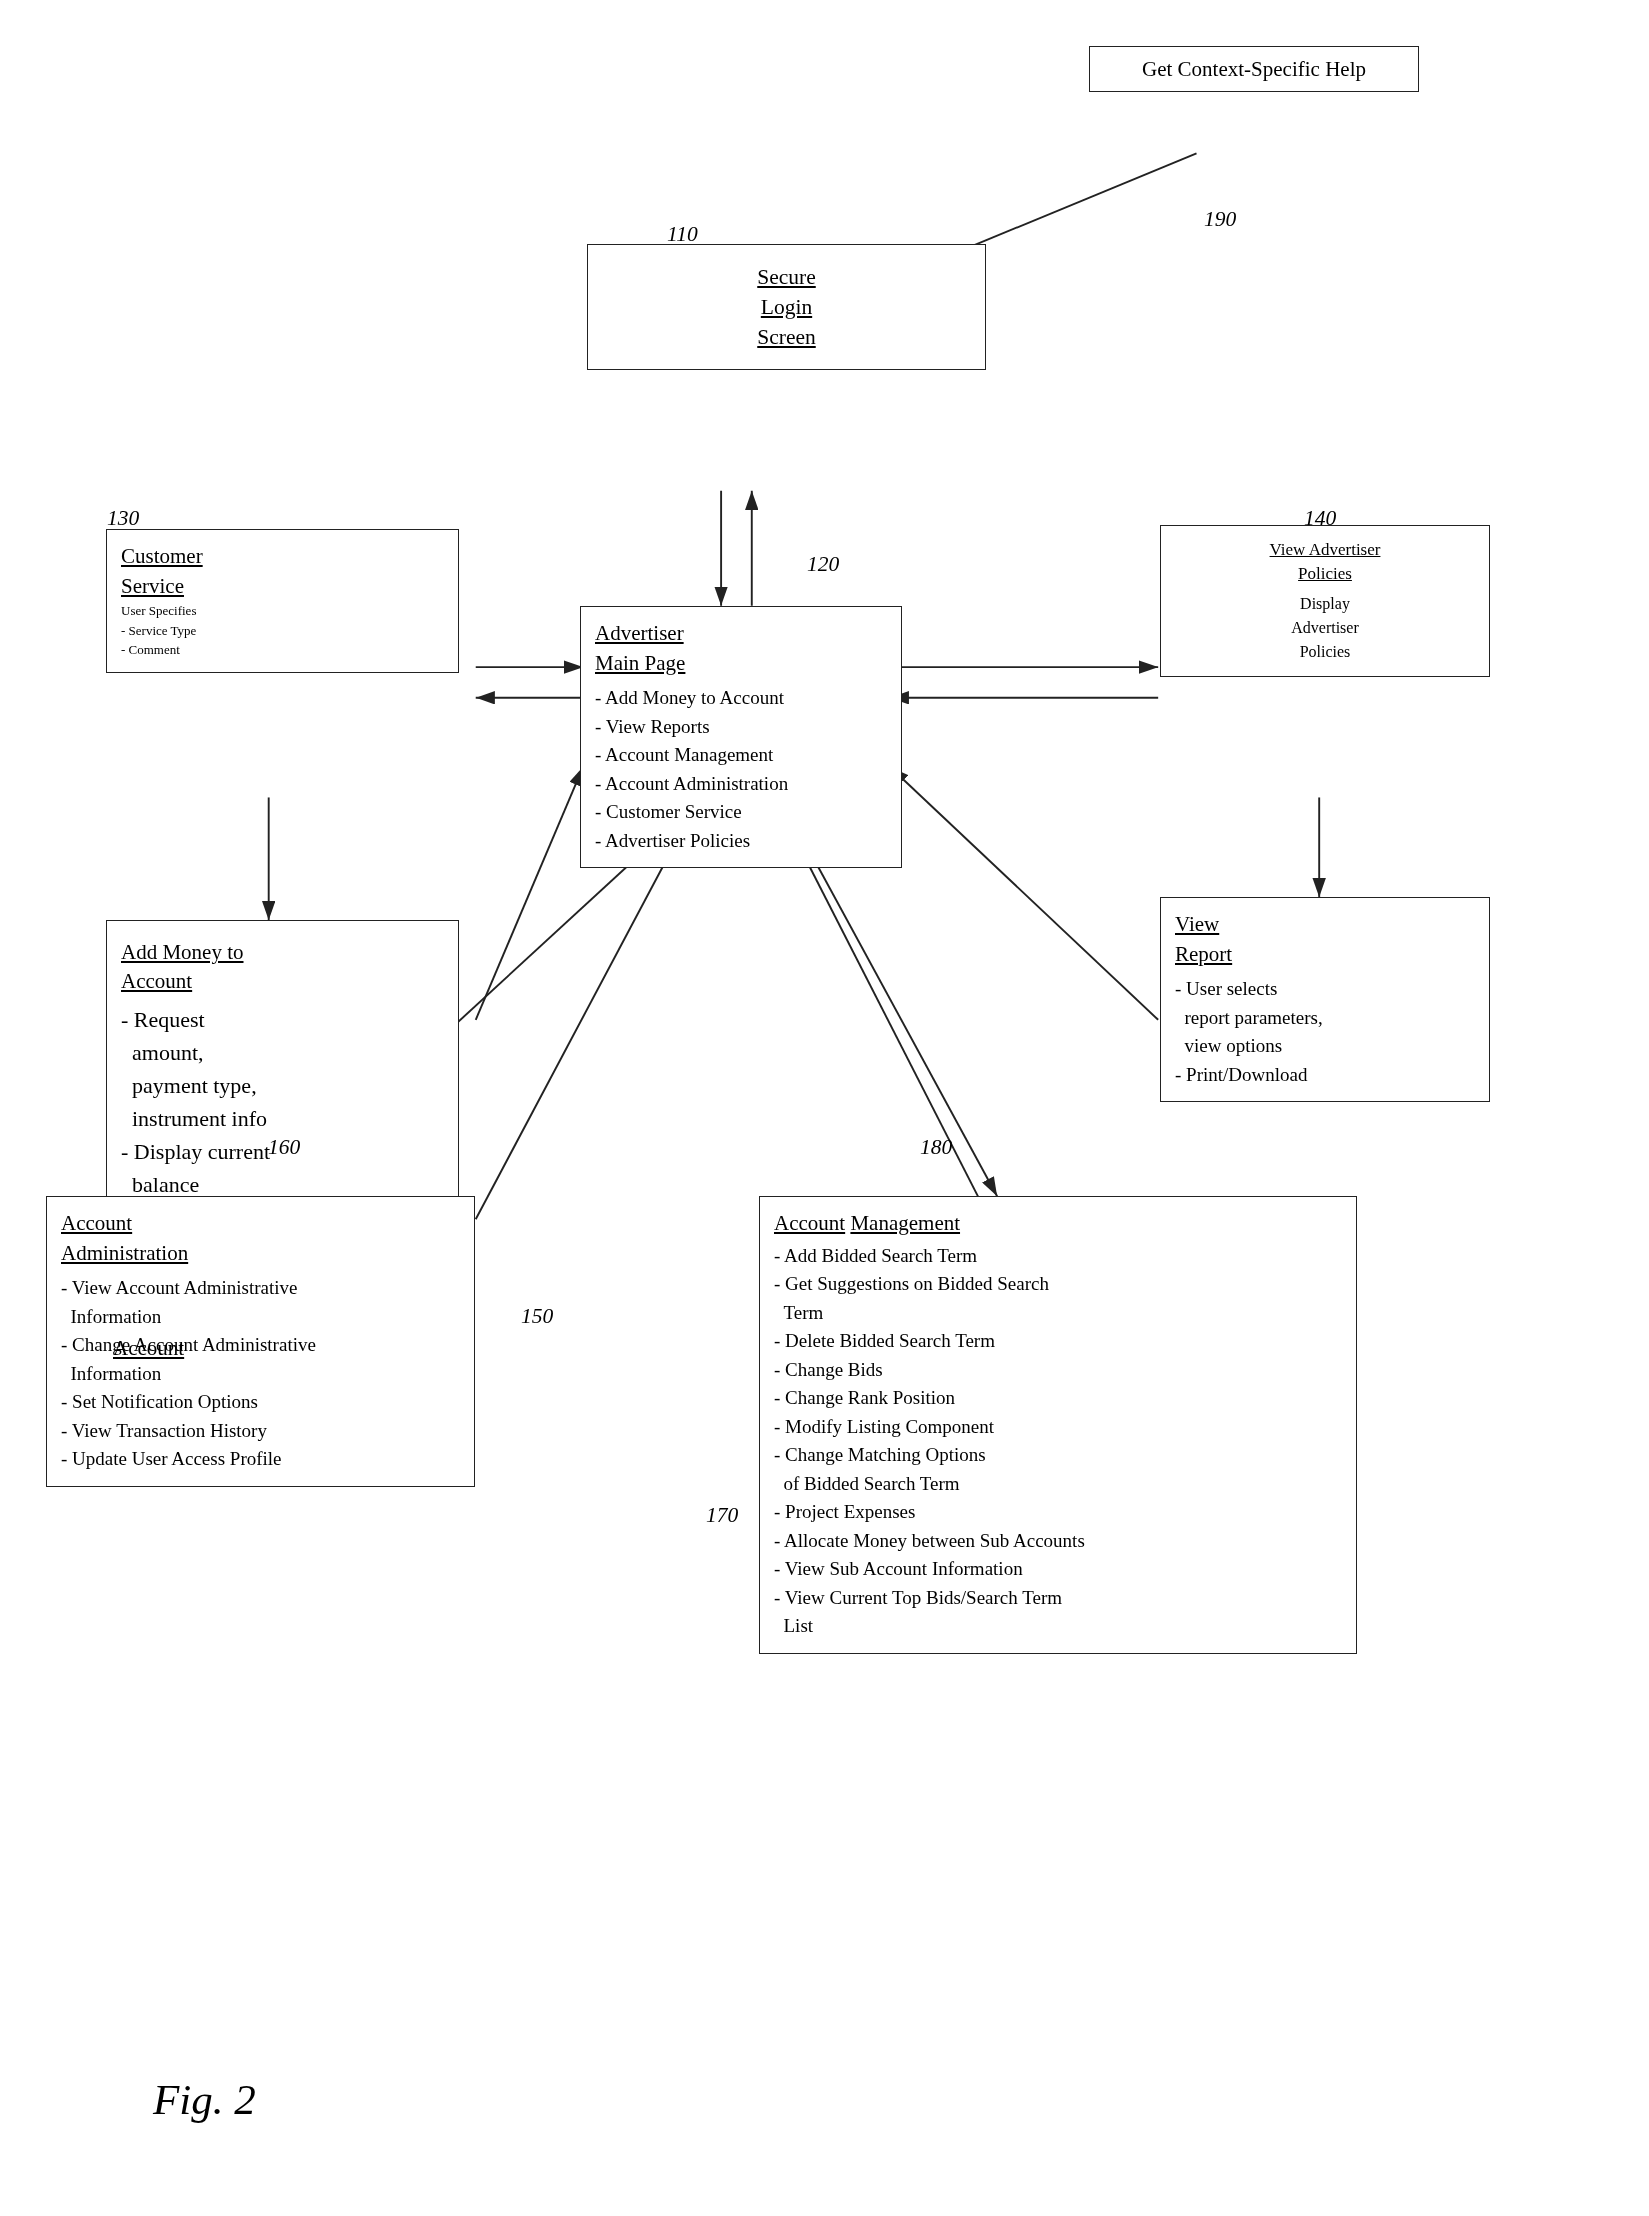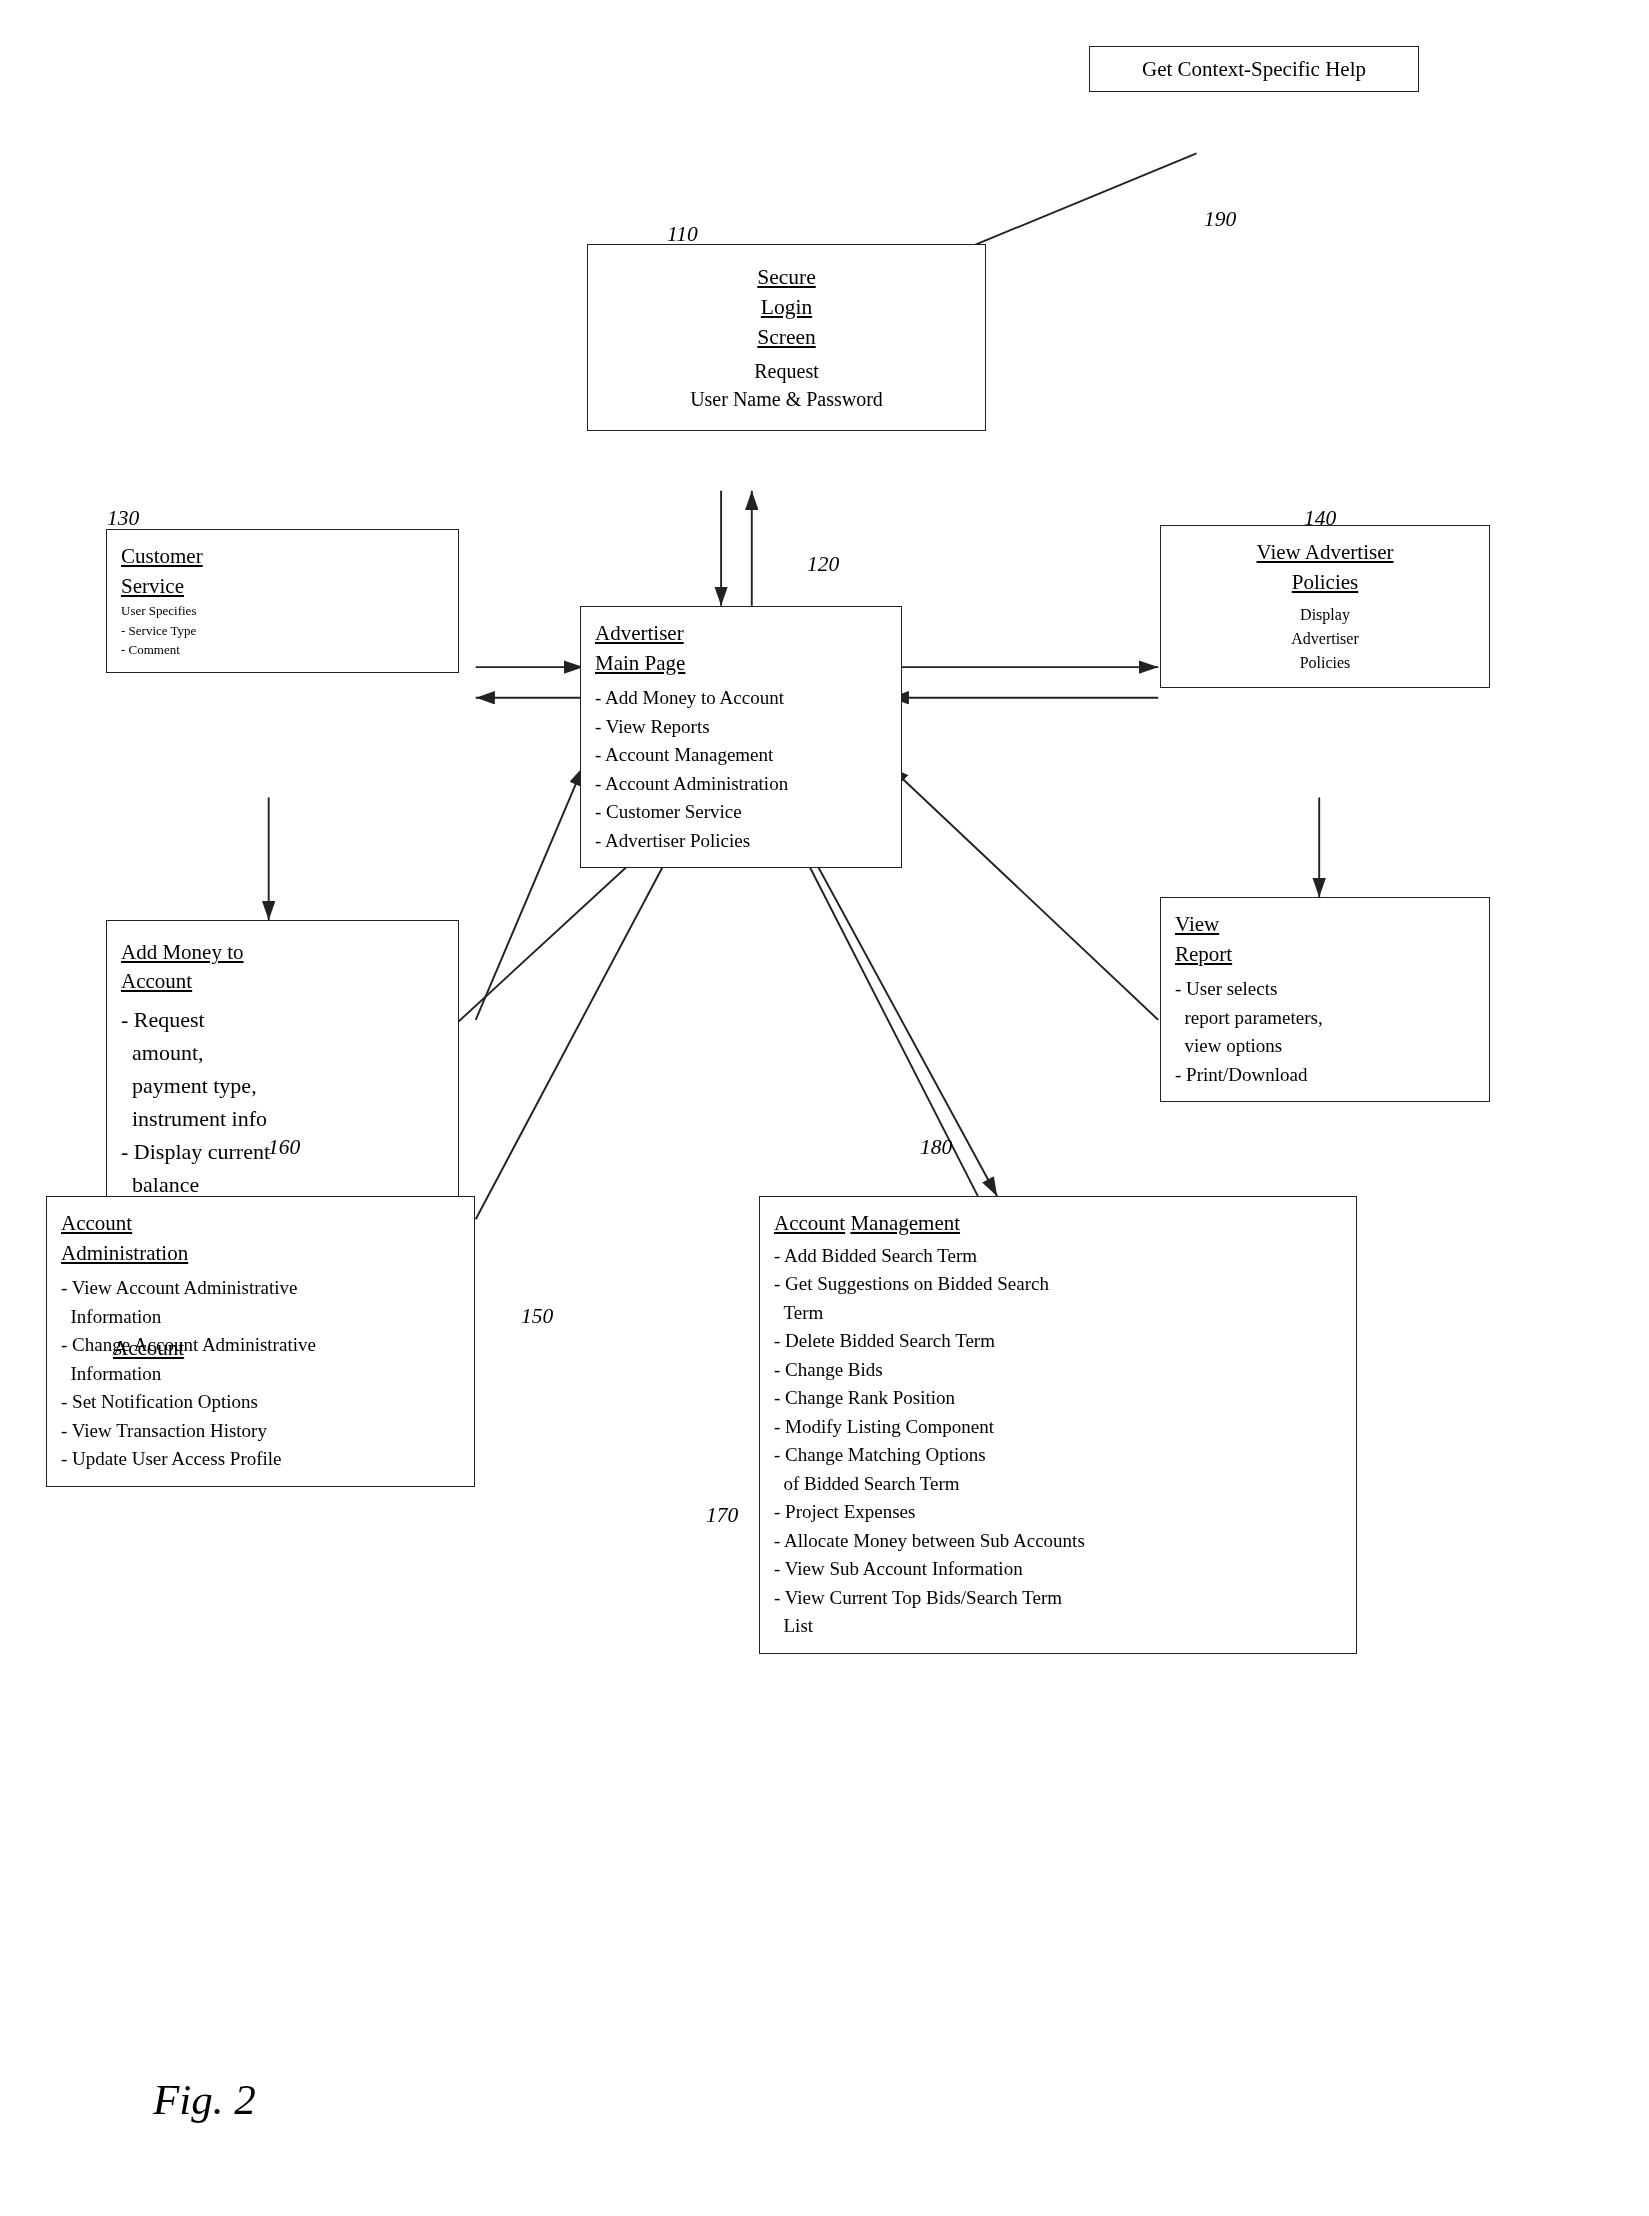--- a/index.html
+++ b/index.html
@@ -102,21 +102,20 @@
   <div class="box" style="left:1089px; top:46px; width:330px; text-align:center;">
     <span style="font-size:21px;">Get Context-Specific Help</span>
   </div>
 
   <div class="label-ref" style="left:1204px; top:207px;">190</div>
 
   <div class="label-ref" style="left:667px; top:222px;">110</div>
 
   <div class="box" style="left:587px; top:244px; width:399px; text-align:center; padding:17px;">
     <div style="text-decoration:underline; font-size:21.5px; line-height:1.4;">Secure<br>Login<br>Screen</div>
-    <div style="font-size:20px; margin-top:4.6px; line-height:1.4;">Request<br>User Name &amp; Password</div>
   </div>
 
   <div class="label-ref" style="left:107px; top:506px;">130</div>
 
   <div class="label-ref" style="left:1304px; top:506px;">140</div>
 
   <div class="box" style="left:106px; top:529px; width:353px; padding:12.3px 14px;">
     <div style="text-decoration:underline; font-size:21px; line-height:1.4;">Customer<br>Service</div>
     <div style="font-size:13px; margin-top:0; line-height:1.5;">User Specifies<br>- Service Type<br>- Comment</div>
   </div>
@@ -129,21 +128,21 @@
       - Add Money to Account<br>
       - View Reports<br>
       - Account Management<br>
       - Account Administration<br>
       - Customer Service<br>
       - Advertiser Policies
     </div>
   </div>
 
   <div class="box" style="left:1160px; top:525px; width:330px; padding:12.3px 14px; text-align:center;">
-    <div style="text-decoration:underline; font-size:21px; line-height:1.4;">View Advertiser<br>Policies</div>
+    <div style="text-decoration:underline; font-size:17px; line-height:1.4;">View Advertiser<br>Policies</div>
     <div style="font-size:16px; margin-top:6.1px; line-height:1.5;">Display<br>Advertiser<br>Policies</div>
   </div>
 
   <div class="box" style="left:106px; top:920px; width:353px; padding:17px 14px;">
     <div style="text-decoration:underline; font-size:21px; line-height:1.4;">Add Money to<br>Account</div>
     <div style="font-size:22px; margin-top:6.1px; line-height:1.5;">
       - Request<br>
       &nbsp;&nbsp;amount,<br>
       &nbsp;&nbsp;payment type,<br>
       &nbsp;&nbsp;instrument info<br>

